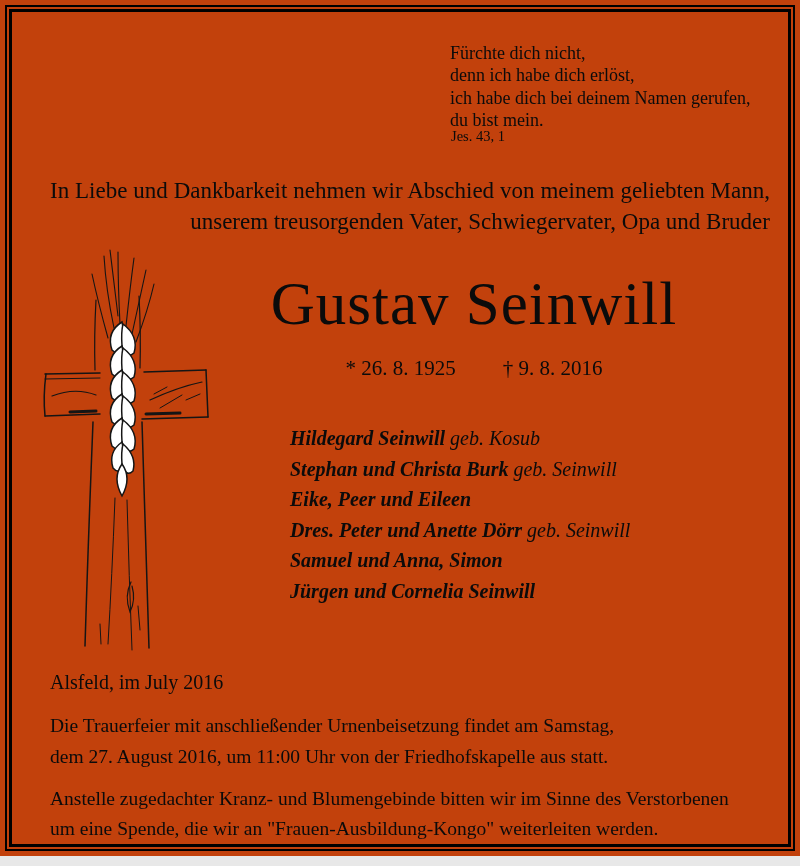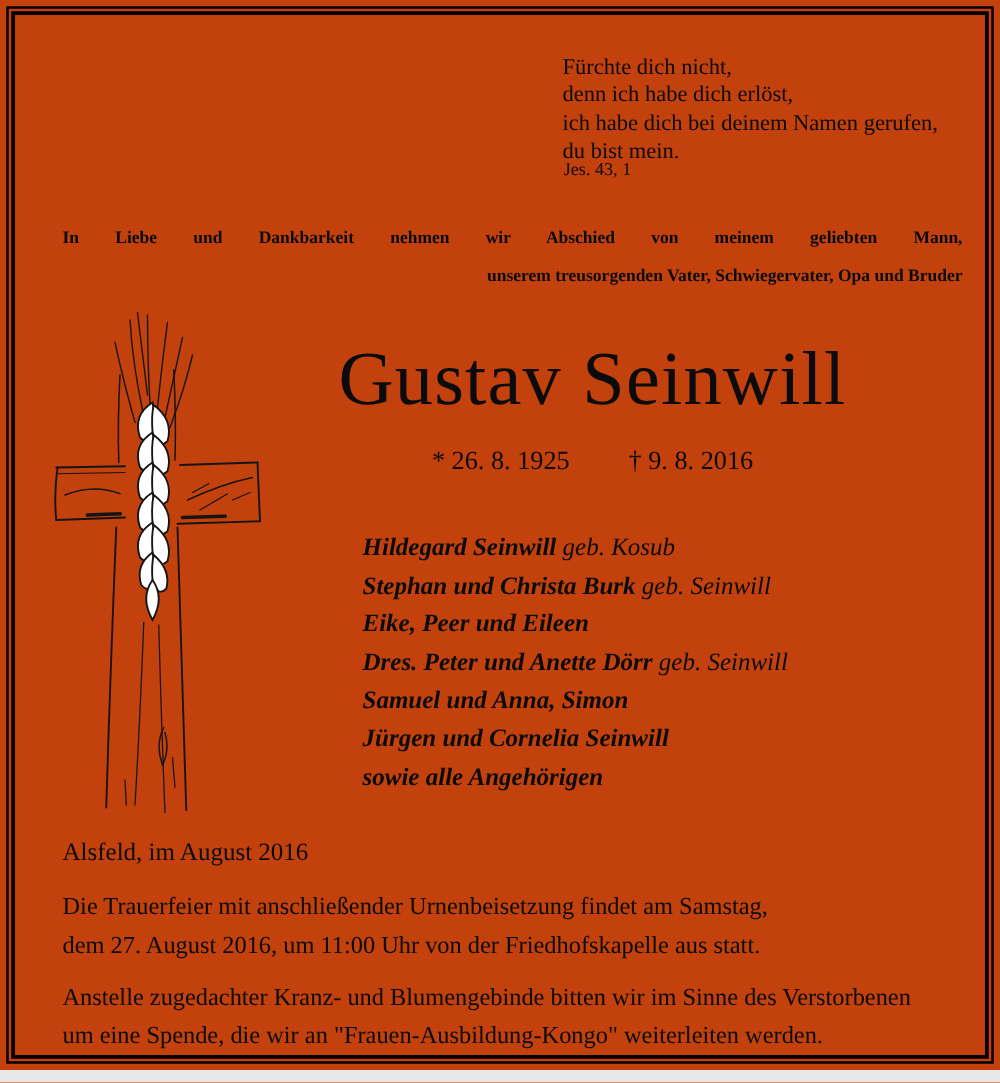--- a/index.html
+++ b/index.html
@@ -11,21 +11,21 @@
     color:#0b0b0b;
     overflow:hidden;
     margin:0 auto;
   }
   .frame-outer{position:absolute;inset:5px;border:2px solid #000;pointer-events:none;}
   .frame-inner{position:absolute;inset:9px;border:3px solid #000;pointer-events:none;}
 
   .quote-block{position:absolute;left:450px;top:42px;font-size:18px;line-height:22.4px;}
   .quote-source{position:absolute;left:451px;top:128px;font-size:14.5px;}
 
-  .intro{position:absolute;left:50px;top:176px;width:720px;font-size:14px;line-height:30.5px;font-weight:bold;}
+  .intro{position:absolute;left:50px;top:176px;width:720px;font-size:23px;line-height:30.5px;}
   .intro .tline{white-space:nowrap;text-align:right;}
   .intro .tline:first-child{white-space:normal;text-align:justify;text-align-last:justify;}
 
   .illustration{position:absolute;left:30px;top:246px;width:190px;height:415px;}
   .illustration svg{width:100%;height:100%;}
 
   .name-block{position:absolute;left:228px;top:270px;width:492px;text-align:center;
     font-size:61px;line-height:68px;letter-spacing:1px;}
   .dates-row{position:absolute;left:228px;top:356px;width:492px;display:flex;
     justify-content:center;gap:47px;font-size:21px;}
@@ -117,24 +117,23 @@
     <span class="date-item">† 9. 8. 2016</span>
   </div>
 
   <div class="mourners">
       <div class="mourner-row"><span class="b">Hildegard Seinwill</span><span class="r"> geb. Kosub</span></div>
       <div class="mourner-row"><span class="b">Stephan und Christa Burk</span><span class="r"> geb. Seinwill</span></div>
       <div class="mourner-row"><span class="b">Eike, Peer und Eileen</span><span class="r"></span></div>
       <div class="mourner-row"><span class="b">Dres. Peter und Anette Dörr</span><span class="r"> geb. Seinwill</span></div>
       <div class="mourner-row"><span class="b">Samuel und Anna, Simon</span><span class="r"></span></div>
       <div class="mourner-row"><span class="b">Jürgen und Cornelia Seinwill</span><span class="r"></span></div>
-      <div class="mourner-row"><span class="b">sowie alle Angehörigen</span><span class="r"></span></div>
     </div>
 
-  <div class="place-date">Alsfeld, im August 2016</div>
+  <div class="place-date">Alsfeld, im July 2016</div>
 
   <div class="funeral">
       <div class="tline">Die Trauerfeier mit anschließender Urnenbeisetzung findet am Samstag,</div>
       <div class="tline">dem 27. August 2016, um 11:00 Uhr von der Friedhofskapelle aus statt.</div>
     </div>
 
   <div class="donation">
       <div class="tline">Anstelle zugedachter Kranz- und Blumengebinde bitten wir im Sinne des Verstorbenen</div>
       <div class="tline">um eine Spende, die wir an "Frauen-Ausbildung-Kongo" weiterleiten werden.</div>
     </div>

